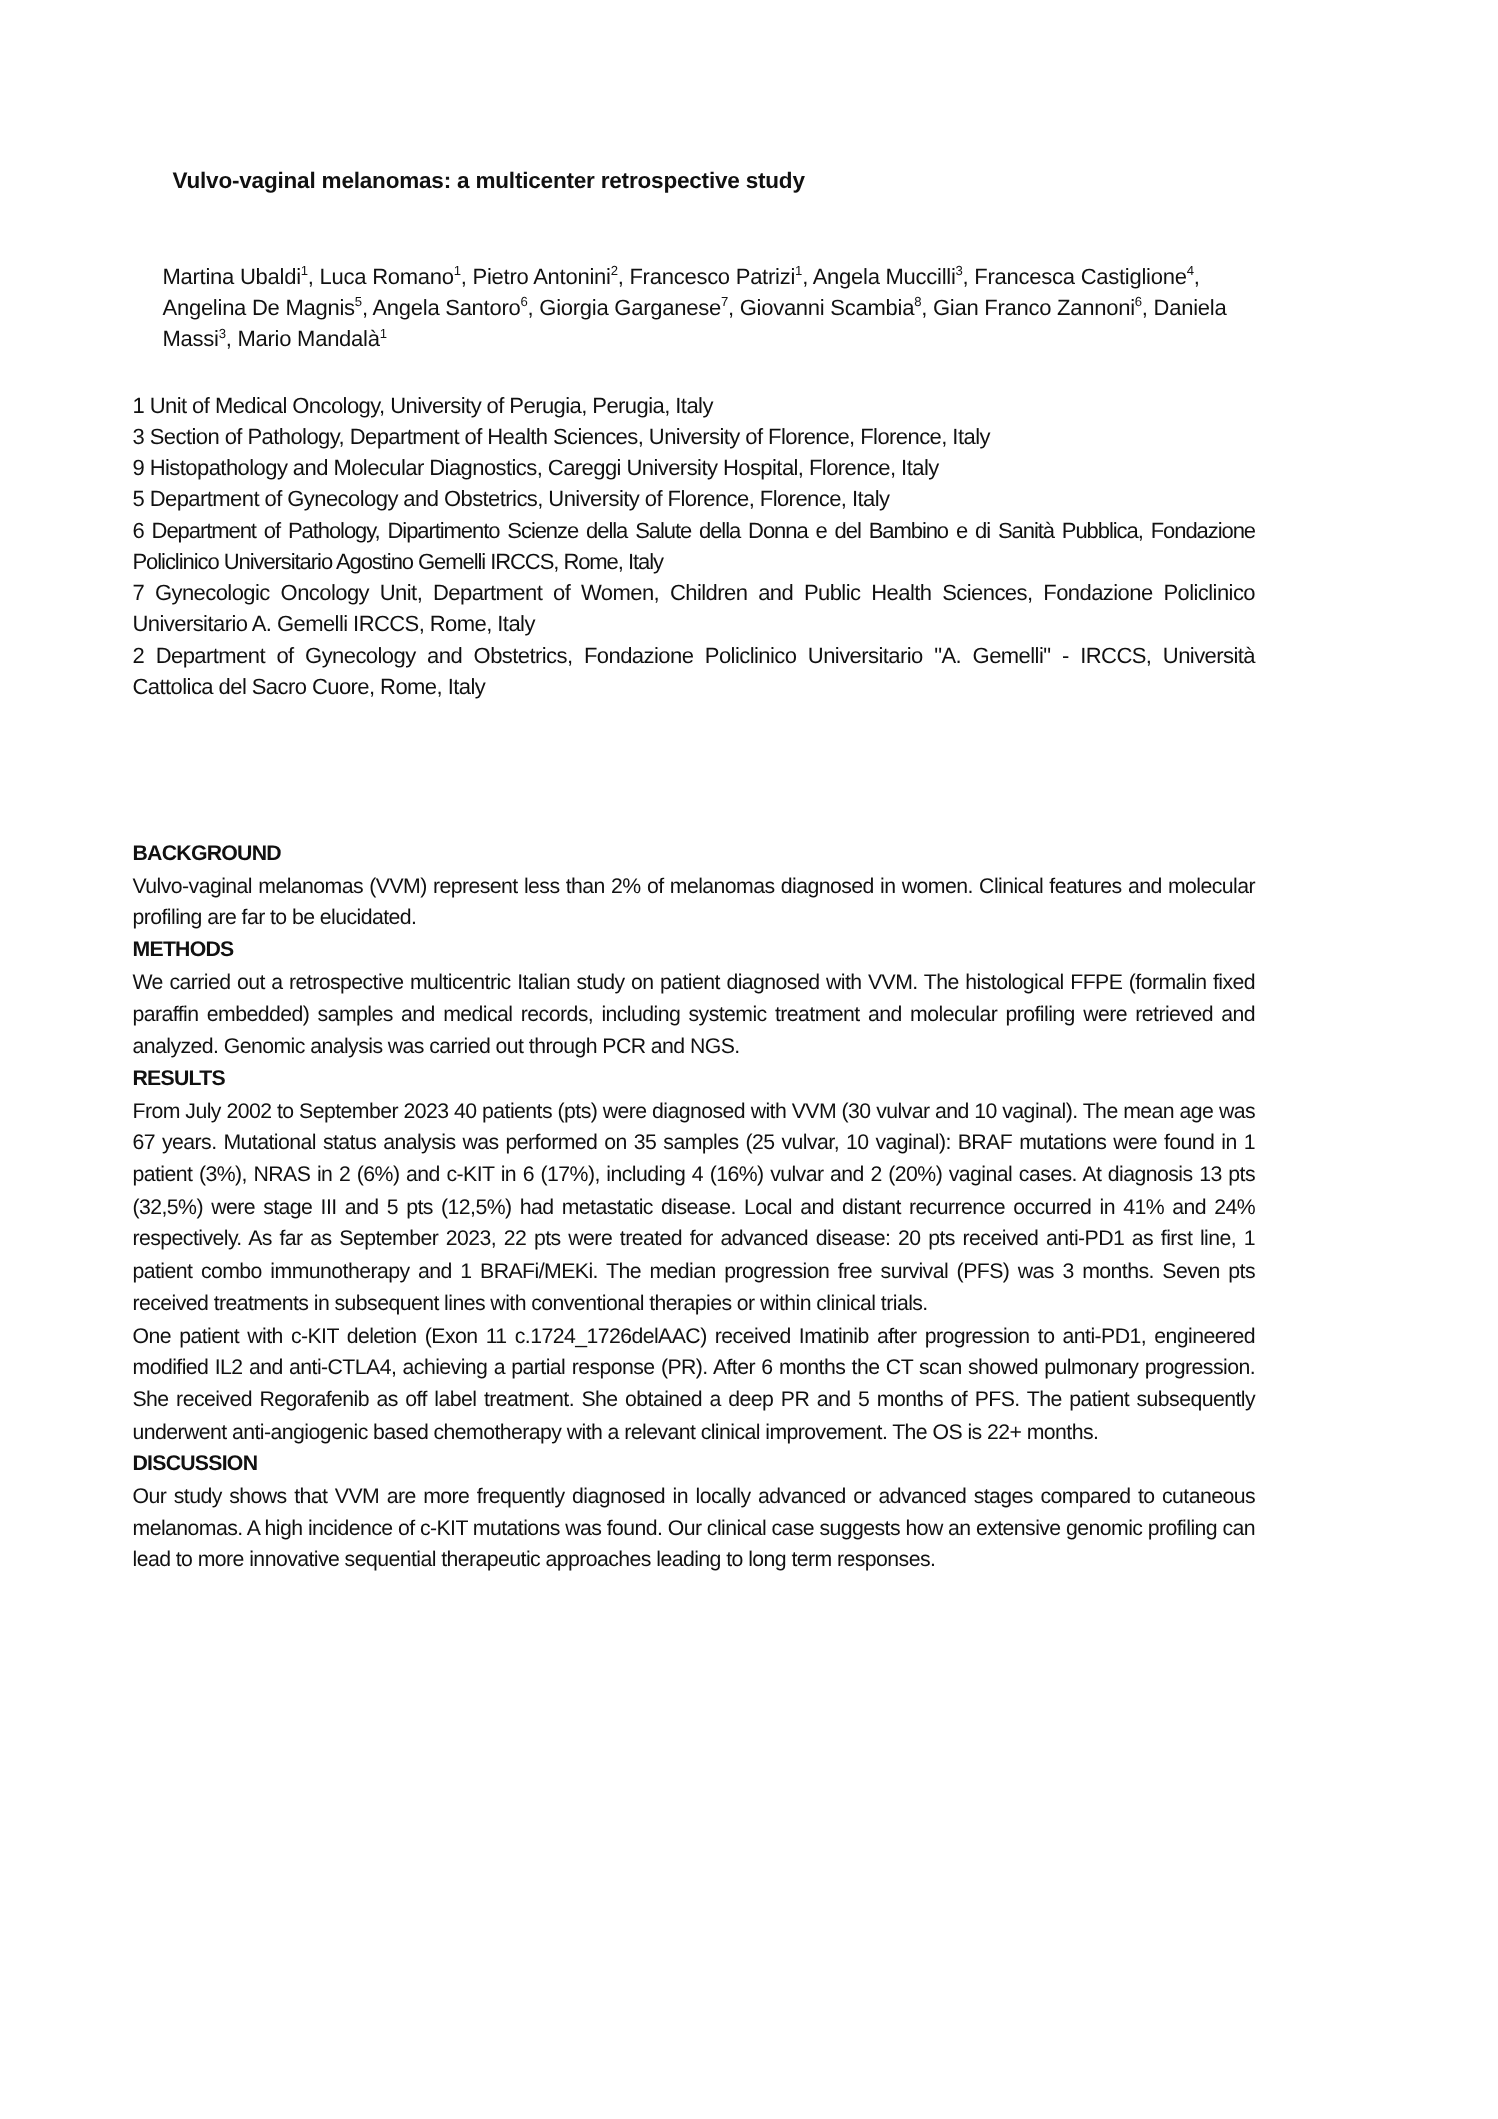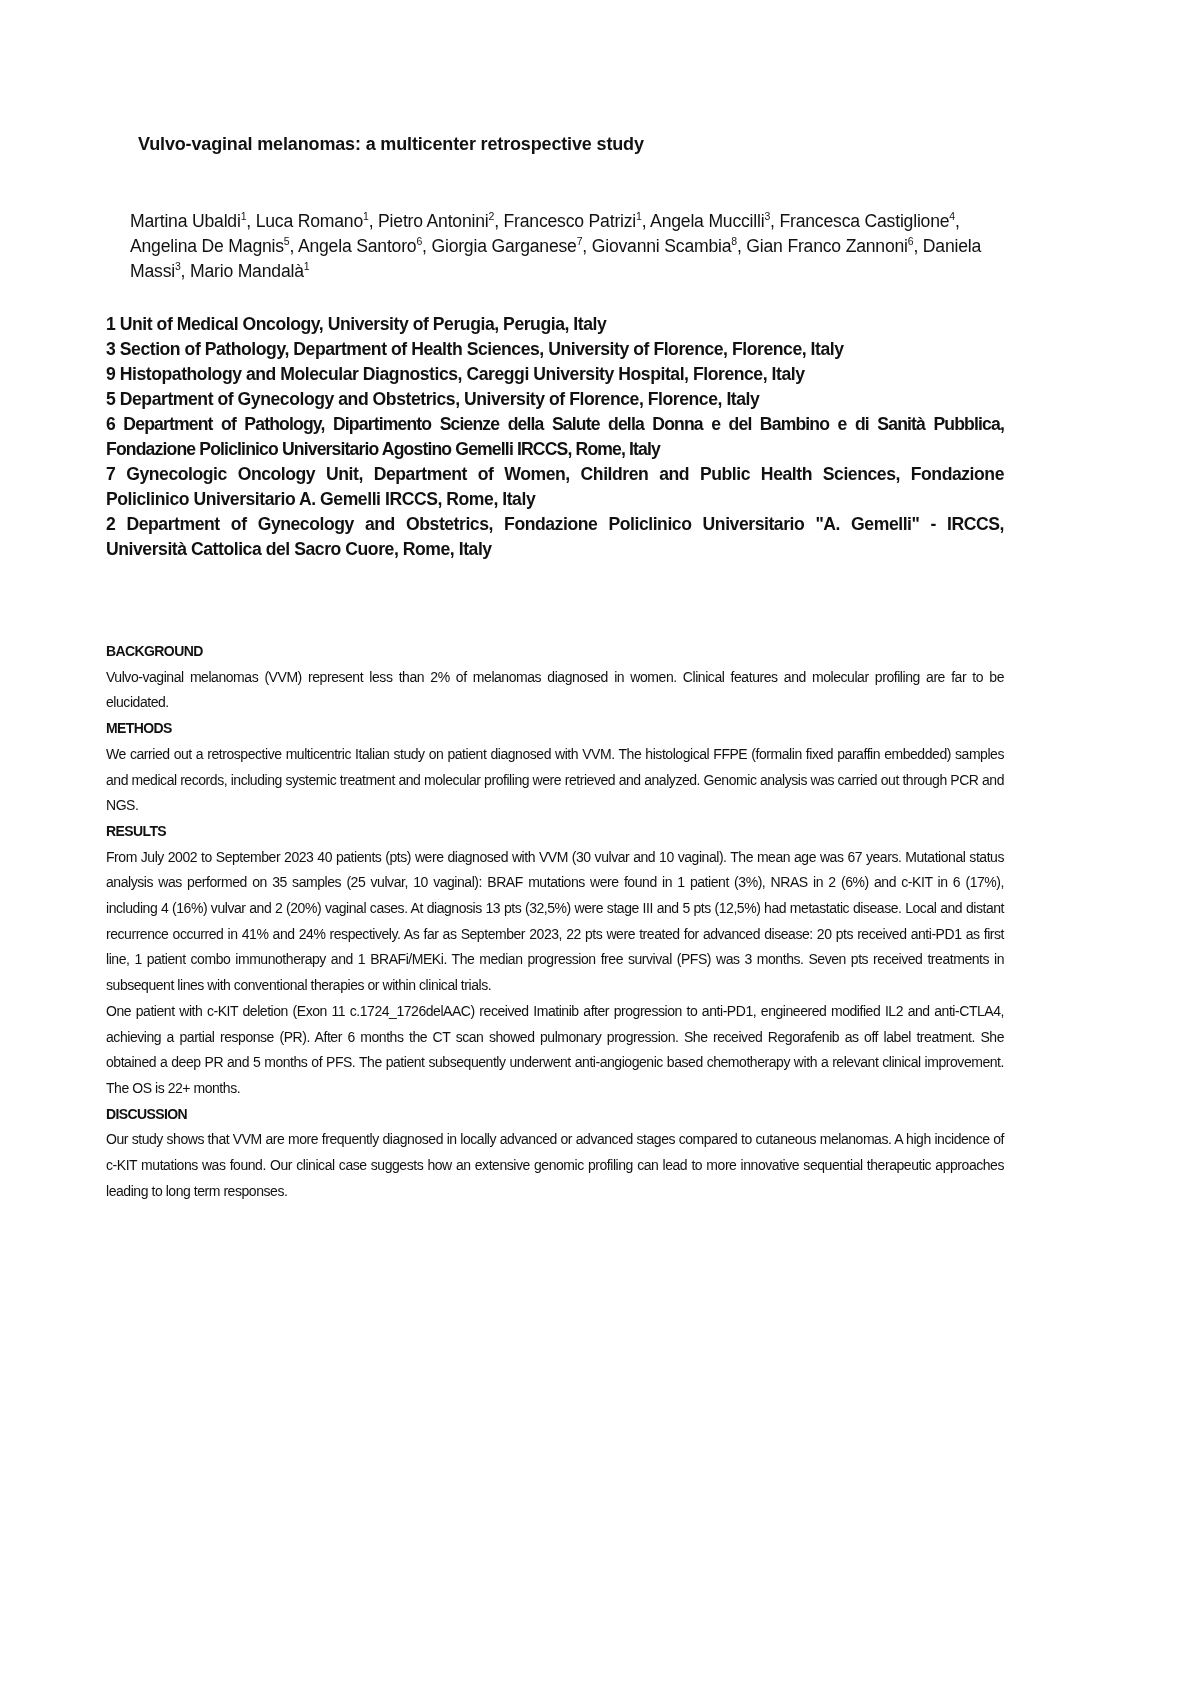--- a/index.html
+++ b/index.html
@@ -40,27 +40,27 @@
   .authors sup { font-size: 10.5px; line-height: 0; vertical-align: 7px; }
   .affils {
     position: absolute;
     top: 312px;
     left: 0;
     width: 898px;
     font-size: 17.6px;
     line-height: 25px;
     letter-spacing: -0.45px;
   }
-  .affil { text-align: justify; font-weight: bold; }
+  .affil { text-align: justify; }
   .abstract {
     position: absolute;
-    top: 639px;
+    top: 670px;
     left: 0;
     width: 898px;
-    font-size: 14px;
+    font-size: 17px;
     line-height: 25.7px;
     letter-spacing: -0.45px;
   }
   .section-heading { font-weight: bold; letter-spacing: -0.6px; }
   .para { text-align: justify; }
   .tight { letter-spacing: -0.85px; }
 </style>
 </head>
 <body>
 

